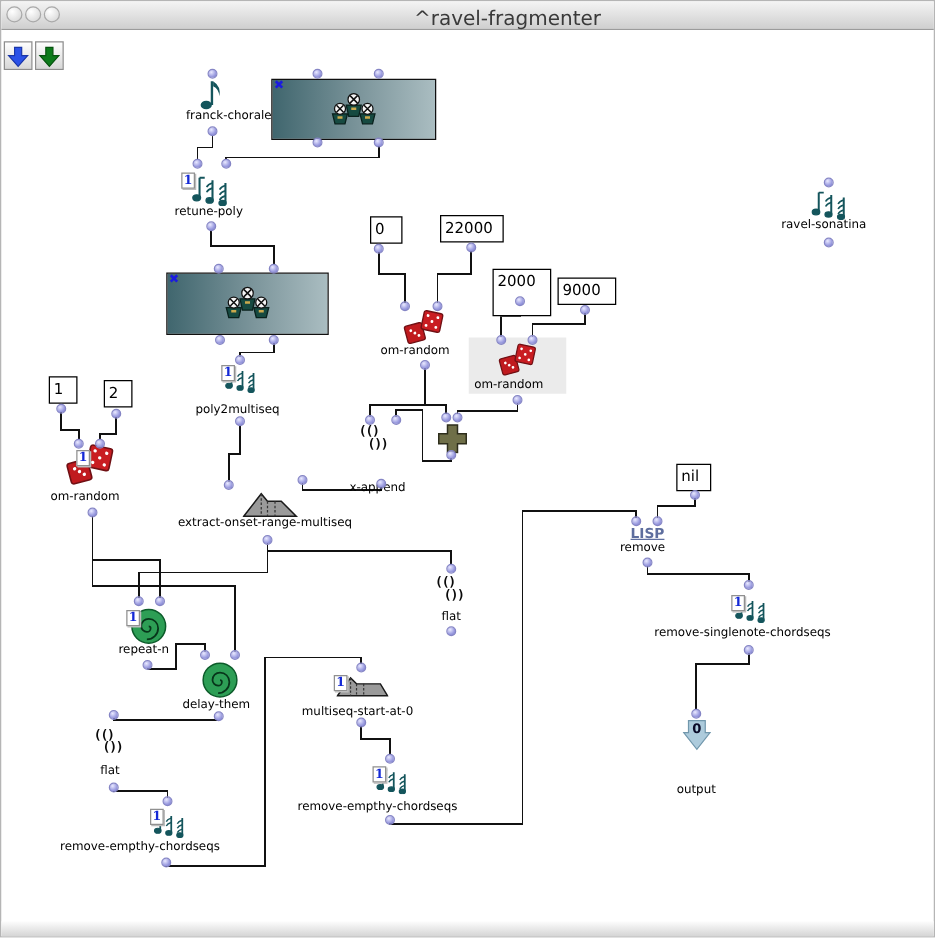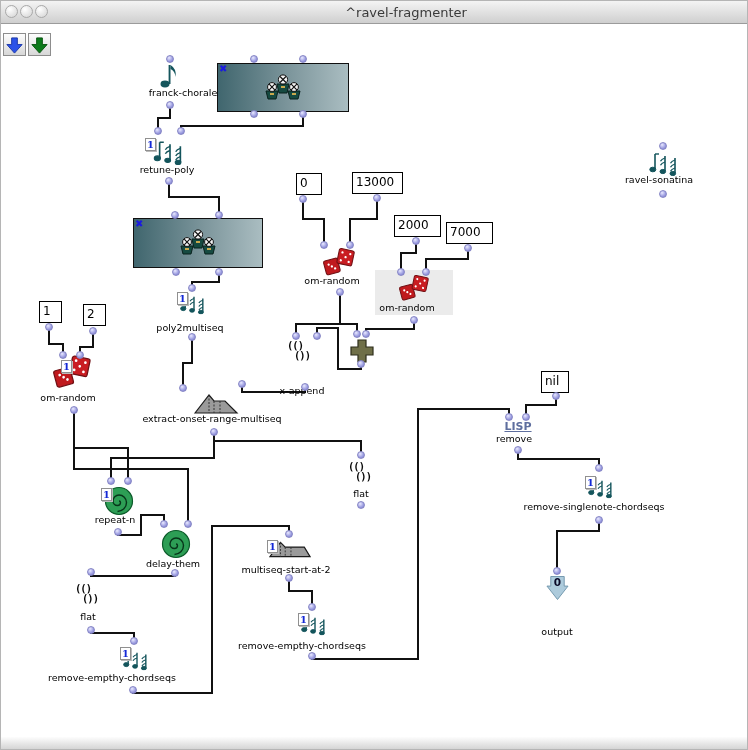--- a/index.html
+++ b/index.html
@@ -4,21 +4,21 @@
 <style>
   html,body{margin:0;padding:0;background:#e8e8e8;}
   #window{position:relative;width:748px;height:750px;background:#fff;overflow:hidden;
           font-family:"DejaVu Sans",sans-serif;border:1px solid #b5b5b5;box-sizing:border-box;}
   
   #titlebar{position:absolute;left:0;top:0;width:748px;height:22px;
             background:linear-gradient(#f4f4f4,#cfcfcf);border-bottom:1px solid #9b9b9b;z-index:20;}
   .tl{position:absolute;top:4px;width:13px;height:13px;border-radius:50%;
       background:radial-gradient(circle at 35% 30%,#ffffff,#d2d2d2);border:1px solid #a9a9a9;box-sizing:border-box;}
   #title{position:absolute;left:405px;top:4px;transform:translateX(-50%);
-         font-size:13px;color:#3a3a3a;white-space:nowrap;}
+         font-size:16px;color:#3a3a3a;white-space:nowrap;}
   
   .tbtn{position:absolute;width:23px;height:23px;border:1px solid #8d8d8d;
         background:linear-gradient(#fefefe,#d7d7d7);box-sizing:border-box;z-index:10;padding:0;}
   .tbtn svg{display:block;margin:1px auto 0;}
   
   #wires{position:absolute;left:0;top:0;z-index:1;pointer-events:none;}
   .dot{position:absolute;width:8px;height:8px;border-radius:50%;box-sizing:border-box;
        background:radial-gradient(circle at 35% 30%,#e9e9ff 0%,#9b9ce0 60%,#7b7cc8 100%);
        border:1px solid #8585c5;z-index:6;}
   .lbl{position:absolute;transform:translateX(-50%);font-size:9.5px;color:#000;
@@ -189,23 +189,23 @@
     </svg>
   <span class="badge" style="left:144px;top:137px">1</span>
   <span class="lbl" style="left:166px;top:163px">retune-poly</span>
 
   <svg class="icon" style="left:643px;top:147px" width="42" height="28" viewBox="0 0 34 28">
       <use href="#sym-notes"></use>
     </svg>
   <span class="lbl" style="left:658px;top:173px">ravel-sonatina</span>
 
   <div class="numbox" style="left:295px;top:172px;width:26px;height:22px">0</div>
-  <div class="numbox" style="left:351px;top:171px;width:51px;height:22px">13000</div>
-  <div class="numbox" style="left:393px;top:214px;width:47px;height:22px">2000</div>
-  <div class="numbox" style="left:445px;top:221px;width:47px;height:22px">7000</div>
+  <div class="numbox" style="left:351px;top:171px;width:51px;height:22px">22000</div>
+  <div class="numbox" style="left:393px;top:214px;width:47px;height:38px">2000</div>
+  <div class="numbox" style="left:445px;top:221px;width:47px;height:22px">9000</div>
   <div class="numbox" style="left:38px;top:300px;width:23px;height:22px">1</div>
   <div class="numbox" style="left:82px;top:303px;width:23px;height:22px">2</div>
   <div class="numbox" style="left:540px;top:370px;width:28px;height:22px">nil</div>
 
   <svg class="icon" style="left:321px;top:245px" width="34" height="32" viewBox="0 0 38 36">
       <use href="#sym-dice"></use>
     </svg>
   <span class="lbl" style="left:331px;top:274px">om-random</span>
 
   <svg class="icon" style="left:397px;top:272px" width="32" height="30" viewBox="0 0 38 36">
@@ -266,21 +266,21 @@
   <svg class="icon" style="left:121px;top:644px" width="30" height="26" viewBox="0 0 34 28">
       <use href="#sym-notes"></use>
     </svg>
   <span class="badge" style="left:119px;top:646px">1</span>
   <span class="lbl" style="left:111px;top:671px">remove-empthy-chordseqs</span>
 
   <svg class="icon" style="left:268px;top:537px" width="42" height="22" viewBox="0 0 44 20">
       <use href="#sym-flatmountain"></use>
     </svg>
   <span class="badge" style="left:266px;top:539px">1</span>
-  <span class="lbl" style="left:285px;top:563px">multiseq-start-at-2</span>
+  <span class="lbl" style="left:285px;top:563px">multiseq-start-at-0</span>
 
   <svg class="icon" style="left:299px;top:609px" width="30" height="26" viewBox="0 0 34 28">
       <use href="#sym-notes"></use>
     </svg>
   <span class="badge" style="left:297px;top:612px">1</span>
   <span class="lbl" style="left:301px;top:639px">remove-empthy-chordseqs</span>
 
   <div class="listicon" style="left:347px;top:460px">
     <div>(()</div>
     <div>())</div>

